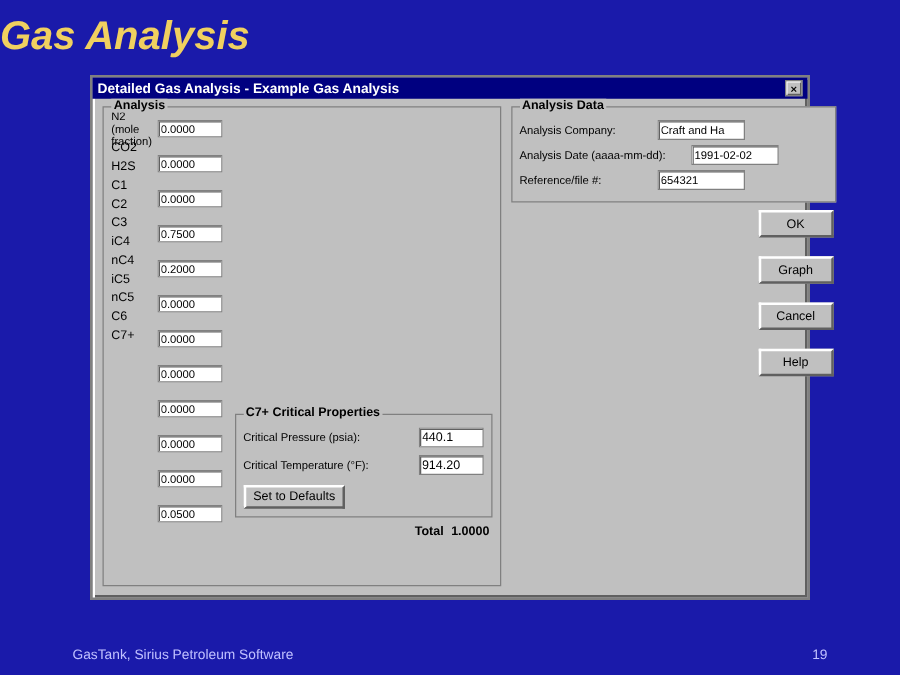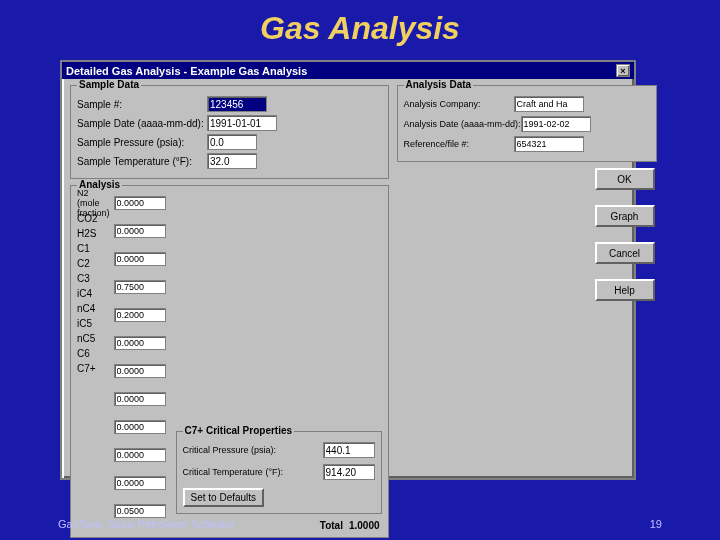--- a/index.html
+++ b/index.html
@@ -5,30 +5,30 @@
     * { box-sizing: border-box; margin: 0; padding: 0; }
     body {
       width: 720px;
       height: 540px;
       background: #1a1aaa;
       font-family: Arial, sans-serif;
       overflow: hidden;
       position: relative;
     }
     .page-title {
-      text-align: center;
+      text-align: left;
       color: #f0d060;
       font-size: 32px;
       font-weight: bold;
       padding: 10px 0 8px 0;
       font-style: italic;
     }
     .dialog {
       position: absolute;
-      left: 60px;
+      left: 72px;
       top: 60px;
       width: 576px;
       height: 420px;
       background: #c0c0c0;
       border: 2px solid #808080;
       box-shadow: 2px 2px 0 #fff inset, -2px -2px 0 #606060 inset;
     }
     .dialog-titlebar {
       background: #000080;
       color: white;
@@ -183,39 +183,20 @@
 <div class="page-title">Gas Analysis</div>
 
 <div class="dialog">
   <div class="dialog-titlebar">
     <span>Detailed Gas Analysis - Example Gas Analysis</span>
     <div class="dialog-close-btn">×</div>
   </div>
   <div class="dialog-body">
     <div class="left-panel">
 
-      <div class="group-box" style="padding-top:10px;">
-        <span class="group-label">Sample Data</span>
-        <div class="form-row">
-          <span class="form-label">Sample #:</span>
-          <input class="win-input win-input-highlight" style="width: 60px;" value="123456">
-        </div>
-        <div class="form-row">
-          <span class="form-label">Sample Date (aaaa-mm-dd):</span>
-          <input class="win-input" style="width: 70px;" value="1991-01-01">
-        </div>
-        <div class="form-row">
-          <span class="form-label">Sample Pressure (psia):</span>
-          <input class="win-input" style="width: 50px;" value="0.0">
-        </div>
-        <div class="form-row">
-          <span class="form-label">Sample Temperature (°F):</span>
-          <input class="win-input" style="width: 50px;" value="32.0">
-        </div>
-      </div>
 
       <div class="group-box" style="padding-top:10px; flex:1;">
         <span class="group-label">Analysis</span>
         <div class="compound-table">
           <div class="compound-names">
             <div class="compound-name" style="font-size:9px;">N2 (mole fraction)</div>
             <div class="compound-name">CO2</div>
             <div class="compound-name">H2S</div>
             <div class="compound-name">C1</div>
             <div class="compound-name">C2</div>
@@ -267,21 +248,21 @@
     <div style="display:flex; flex-direction:column; gap:6px; width:260px; min-width:260px;">
 
       <div class="group-box" style="padding-top:10px;">
         <span class="group-label">Analysis Data</span>
         <div class="form-row">
           <span class="form-label" style="min-width:110px; font-size:9px;">Analysis Company:</span>
           <input class="win-input" style="width: 70px; font-size: 9px;" value="Craft and Ha">
         </div>
         <div class="form-row" style="margin-top:4px;">
           <span class="form-label" style="min-width:110px; font-size:9px;">Analysis Date (aaaa-mm-dd):</span>
-          <input class="win-input" style="width: 70px; font-size: 9px;" value="1991-02-02">
+          <input class="win-input" style="width: 70px; font-size: 9px; margin-left: 20px;" value="1991-02-02">
         </div>
         <div class="form-row" style="margin-top:4px;">
           <span class="form-label" style="min-width:110px; font-size:9px;">Reference/file #:</span>
           <input class="win-input" style="width: 70px; font-size: 9px;" value="654321">
         </div>
       </div>
 
       <div style="display:flex; flex-direction:column; align-items:flex-end; gap:0; padding-right:2px;">
         <button class="win-btn" style="width:60px;">OK</button>
         <button class="win-btn" style="width:60px;">Graph</button>

